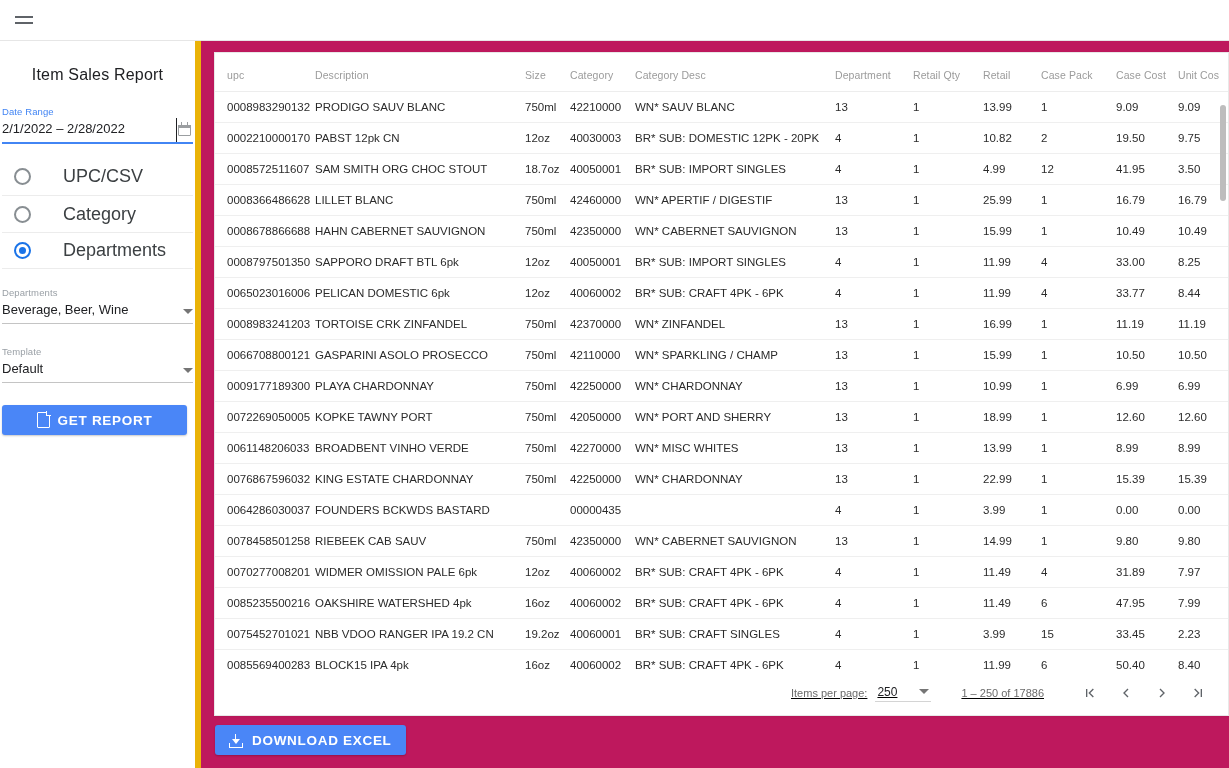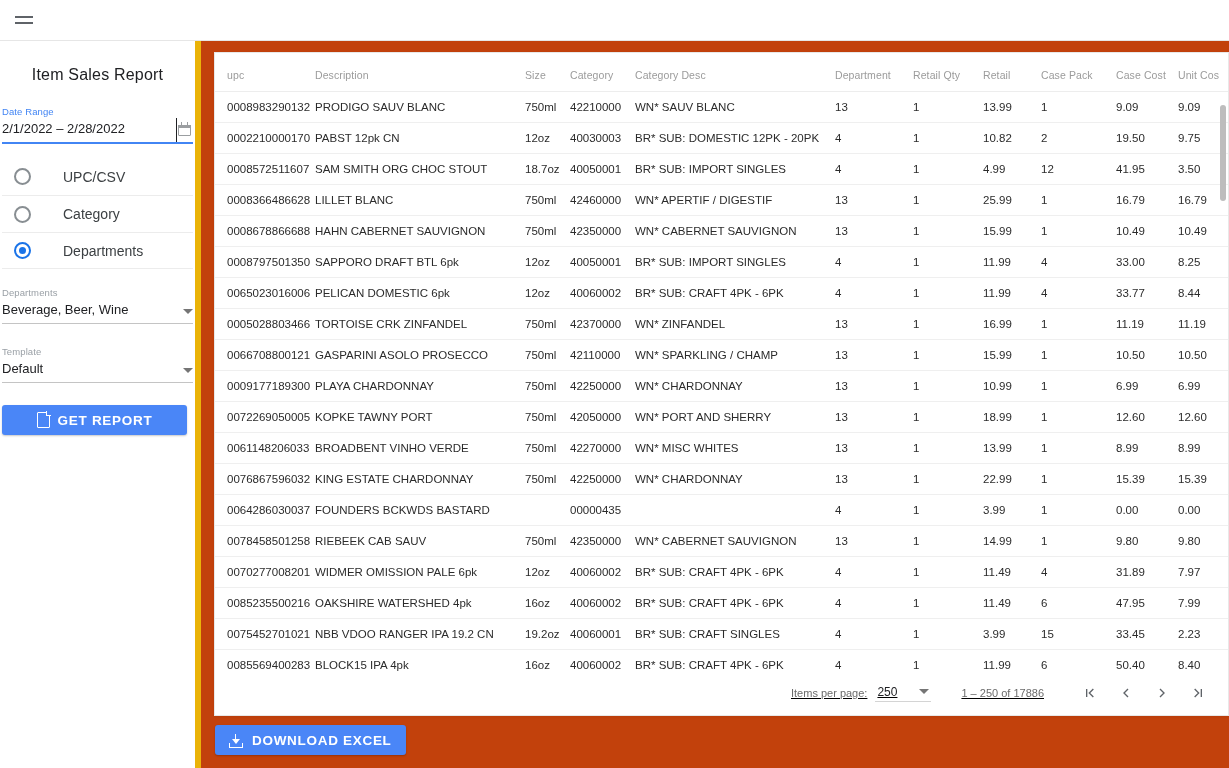--- a/index.html
+++ b/index.html
@@ -77,21 +77,21 @@
   .radio-row.bordered-bottom { border-bottom: 1px solid #ececec; }
   .radio-outer {
     width: 17px; height: 17px; border-radius: 50%;
     border: 2px solid #888e92; margin-left: 12px; position: relative; flex: none;
   }
   .radio-row.checked .radio-outer { border-color: #1a73e8; }
   .radio-row.checked .radio-outer::after {
     content: ''; position: absolute; left: 3px; top: 3px;
     width: 7px; height: 7px; border-radius: 50%; background: #1a73e8;
   }
-  .radio-label { font-size: 14px; color: #3c4043; margin-left: 32px; }
+  .radio-label { font-size: 18px; color: #3c4043; margin-left: 32px; }
 
   .selects { margin-top: 18px; }
   .selects .field { margin-bottom: 22px; }
 
   .get-report-btn {
     margin-top: 14px; height: 30px; width: 185px; background: #4a86f7;
     color: #ffffff; border: none; border-radius: 3px;
     display: flex; align-items: center; justify-content: center;
     font-size: 13.5px; font-weight: bold; letter-spacing: .7px; cursor: pointer;
     box-shadow: 0 1px 2px rgba(0,0,0,.22);
@@ -101,21 +101,21 @@
     position: absolute; inset: 0; border: 1.5px solid #ffffff; border-radius: 1px;
   }
   .doc-icon .fold {
     position: absolute; right: -1px; top: -1px; width: 5px; height: 5px;
     background: #4a86f7; border-left: 1.5px solid #ffffff; border-bottom: 1.5px solid #ffffff;
   }
 
   
   .content {
     position: absolute; top: 41px; left: 201px; width: 1028px; height: 727px;
-    background: #c2410c;
+    background: #be185d;
   }
 
   .table-card {
     position: absolute; left: 13px; top: 11px; width: 1015px; height: 664px;
     background: #ffffff; border: 1px solid #e8e8e8;
     box-shadow: 0 1px 2px rgba(0,0,0,.06);
     overflow: hidden;
   }
   .table-scroll { position: relative; width: 1015px; height: 620px; overflow: hidden; }
 
@@ -385,21 +385,21 @@
                 <td>40060002</td>
                 <td>BR* SUB: CRAFT 4PK - 6PK</td>
                 <td>4</td>
                 <td>1</td>
                 <td>11.99</td>
                 <td>4</td>
                 <td>33.77</td>
                 <td>8.44</td>
               </tr>
               <tr>
-                <td>0005028803466</td>
+                <td>0008983241203</td>
                 <td>TORTOISE CRK ZINFANDEL</td>
                 <td>750ml</td>
                 <td>42370000</td>
                 <td>WN* ZINFANDEL</td>
                 <td>13</td>
                 <td>1</td>
                 <td>16.99</td>
                 <td>1</td>
                 <td>11.19</td>
                 <td>11.19</td>

